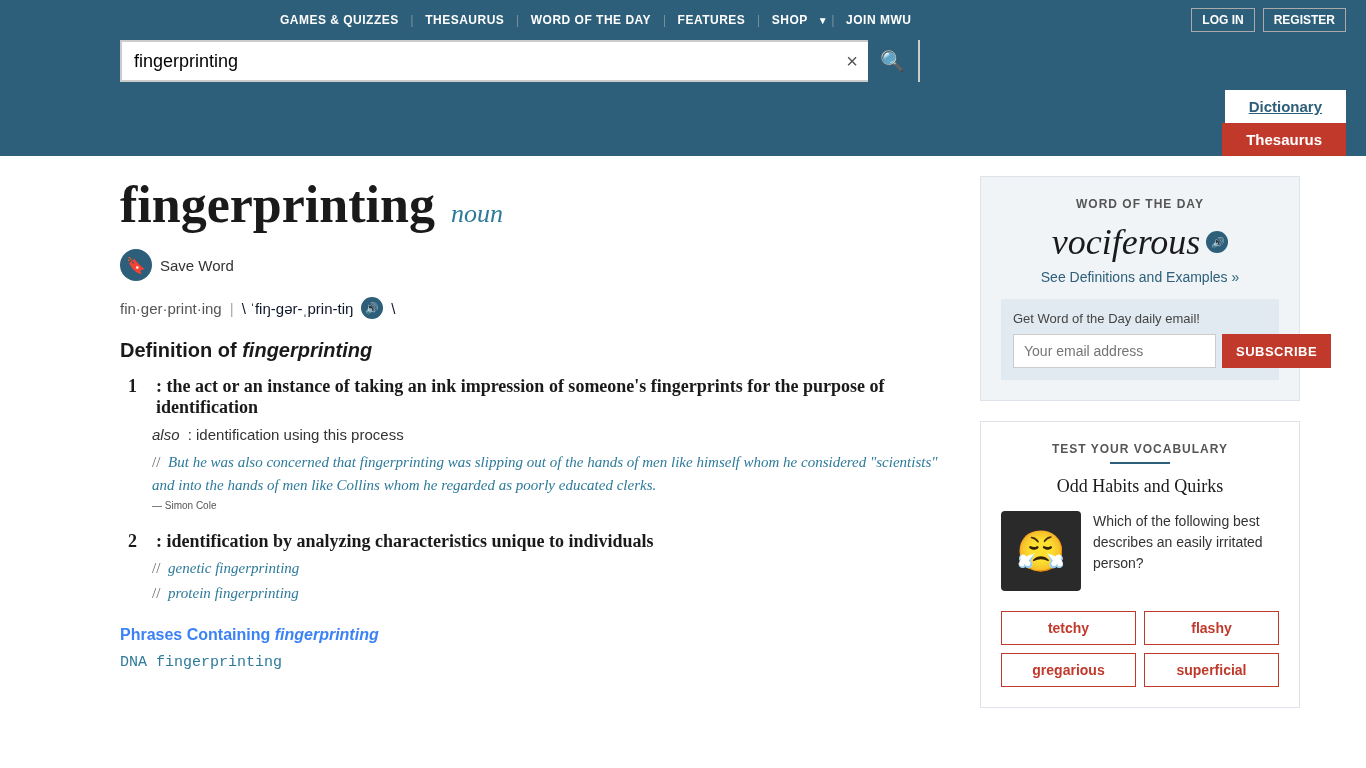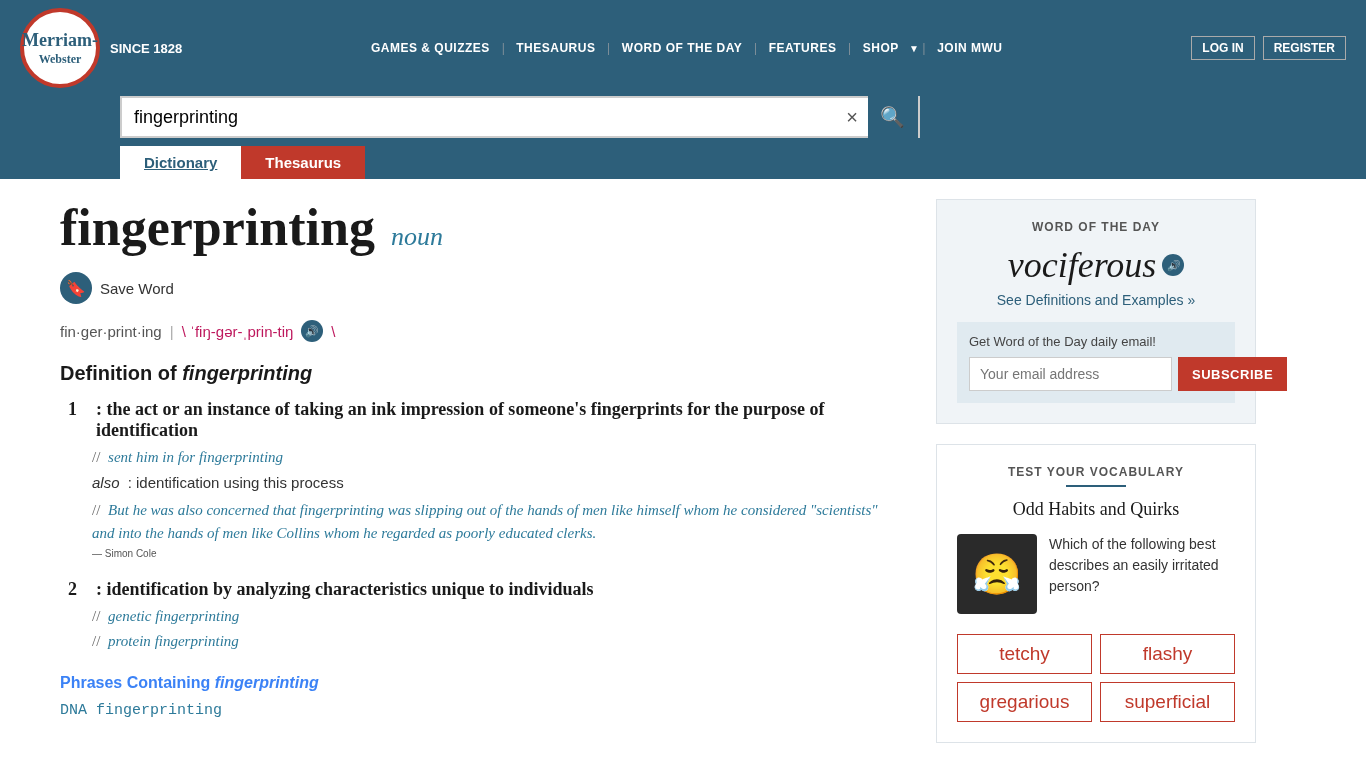--- a/index.html
+++ b/index.html
@@ -127,20 +127,21 @@
       font-size: 20px;
     }
 
     
     .tab-bar {
       background: #2d5f7a;
       padding: 0 20px 0 120px;
       display: flex;
       align-items: flex-end;
       gap: 0;
+      flex-direction: column;
     }
     .tab {
       padding: 8px 24px;
       font-family: Arial, sans-serif;
       font-size: 15px;
       font-weight: bold;
       cursor: pointer;
       text-decoration: none;
     }
     .tab-dictionary {
@@ -149,24 +150,23 @@
       text-decoration: underline;
     }
     .tab-thesaurus {
       background: #c0392b;
       color: #fff;
     }
 
     
     .main-content {
       display: flex;
-      gap: 16px;
-      padding: 20px 20px 20px 48px;
+      gap: 0;
+      padding: 20px 20px 20px 120px;
       max-width: 1366px;
-      margin-left: 12px;
     }
     .article {
       flex: 1;
       max-width: 860px;
       padding-right: 30px;
     }
     .word-title {
       font-size: 52px;
       font-weight: bold;
       color: #1a1a1a;
@@ -213,21 +213,21 @@
     .pronunciation {
       font-family: Arial, sans-serif;
       font-size: 15px;
       color: #555;
       margin-bottom: 20px;
       display: flex;
       align-items: center;
       gap: 8px;
     }
     .pron-divider { color: #aaa; }
-    .pron-text { color: #be185d; }
+    .pron-text { color: #0f172a; }
     .audio-icon {
       width: 22px;
       height: 22px;
       background: #2d5f7a;
       border-radius: 50%;
       display: inline-flex;
       align-items: center;
       justify-content: center;
       color: #fff;
       font-size: 11px;
@@ -453,37 +453,30 @@
       grid-template-columns: 1fr 1fr;
       gap: 8px;
       clear: both;
     }
     .quiz-option {
       border: 1px solid #c0392b;
       background: #fff;
       color: #c0392b;
       padding: 8px 12px;
       font-family: Arial, sans-serif;
-      font-size: 19px;
-      font-weight: normal;
+      font-size: 14px;
+      font-weight: bold;
       cursor: pointer;
       text-align: center;
     }
   </style>
 </head>
 <body>
 
 <div class="header-top">
-  <div class="logo-area">
-    <div class="logo-circle">
-      <span class="mw-text">Merriam-</span>
-      <span>Webster</span>
-    </div>
-    <span class="since-text">SINCE 1828</span>
-  </div>
   <nav class="nav-links">
     <a class="nav-link" href="#">GAMES &amp; QUIZZES</a>
     <span class="nav-divider">|</span>
     <a class="nav-link" href="#">THESAURUS</a>
     <span class="nav-divider">|</span>
     <a class="nav-link" href="#">WORD OF THE DAY</a>
     <span class="nav-divider">|</span>
     <a class="nav-link" href="#">FEATURES</a>
     <span class="nav-divider">|</span>
     <span class="nav-shop">
@@ -539,23 +532,20 @@
       <span>Definition of </span><em>fingerprinting</em>
     </h2>
 
     <div class="def-entry">
       <div class="def-number">
         <span class="def-number-num">1</span>
         <span class="def-text">
           <span>: </span>the act or an instance of taking an ink impression of someone's fingerprints for the purpose of identification
         </span>
       </div>
-      <div class="example-line">
-        <span class="example-slash">//</span> sent him in for <em>fingerprinting</em>
-      </div>
       <div class="also-line">
         <span class="also-label">also</span> : identification using this process
       </div>
       <div class="quote-block">
         <span class="example-slash">//</span> But he was also concerned that <em>fingerprinting</em> was slipping out of the hands of men like himself whom he considered "scientists" and into the hands of men like Collins whom he regarded as poorly educated clerks.
       </div>
       <div class="quote-attribution">— Simon Cole</div>
     </div>
 
     <div class="def-entry">

